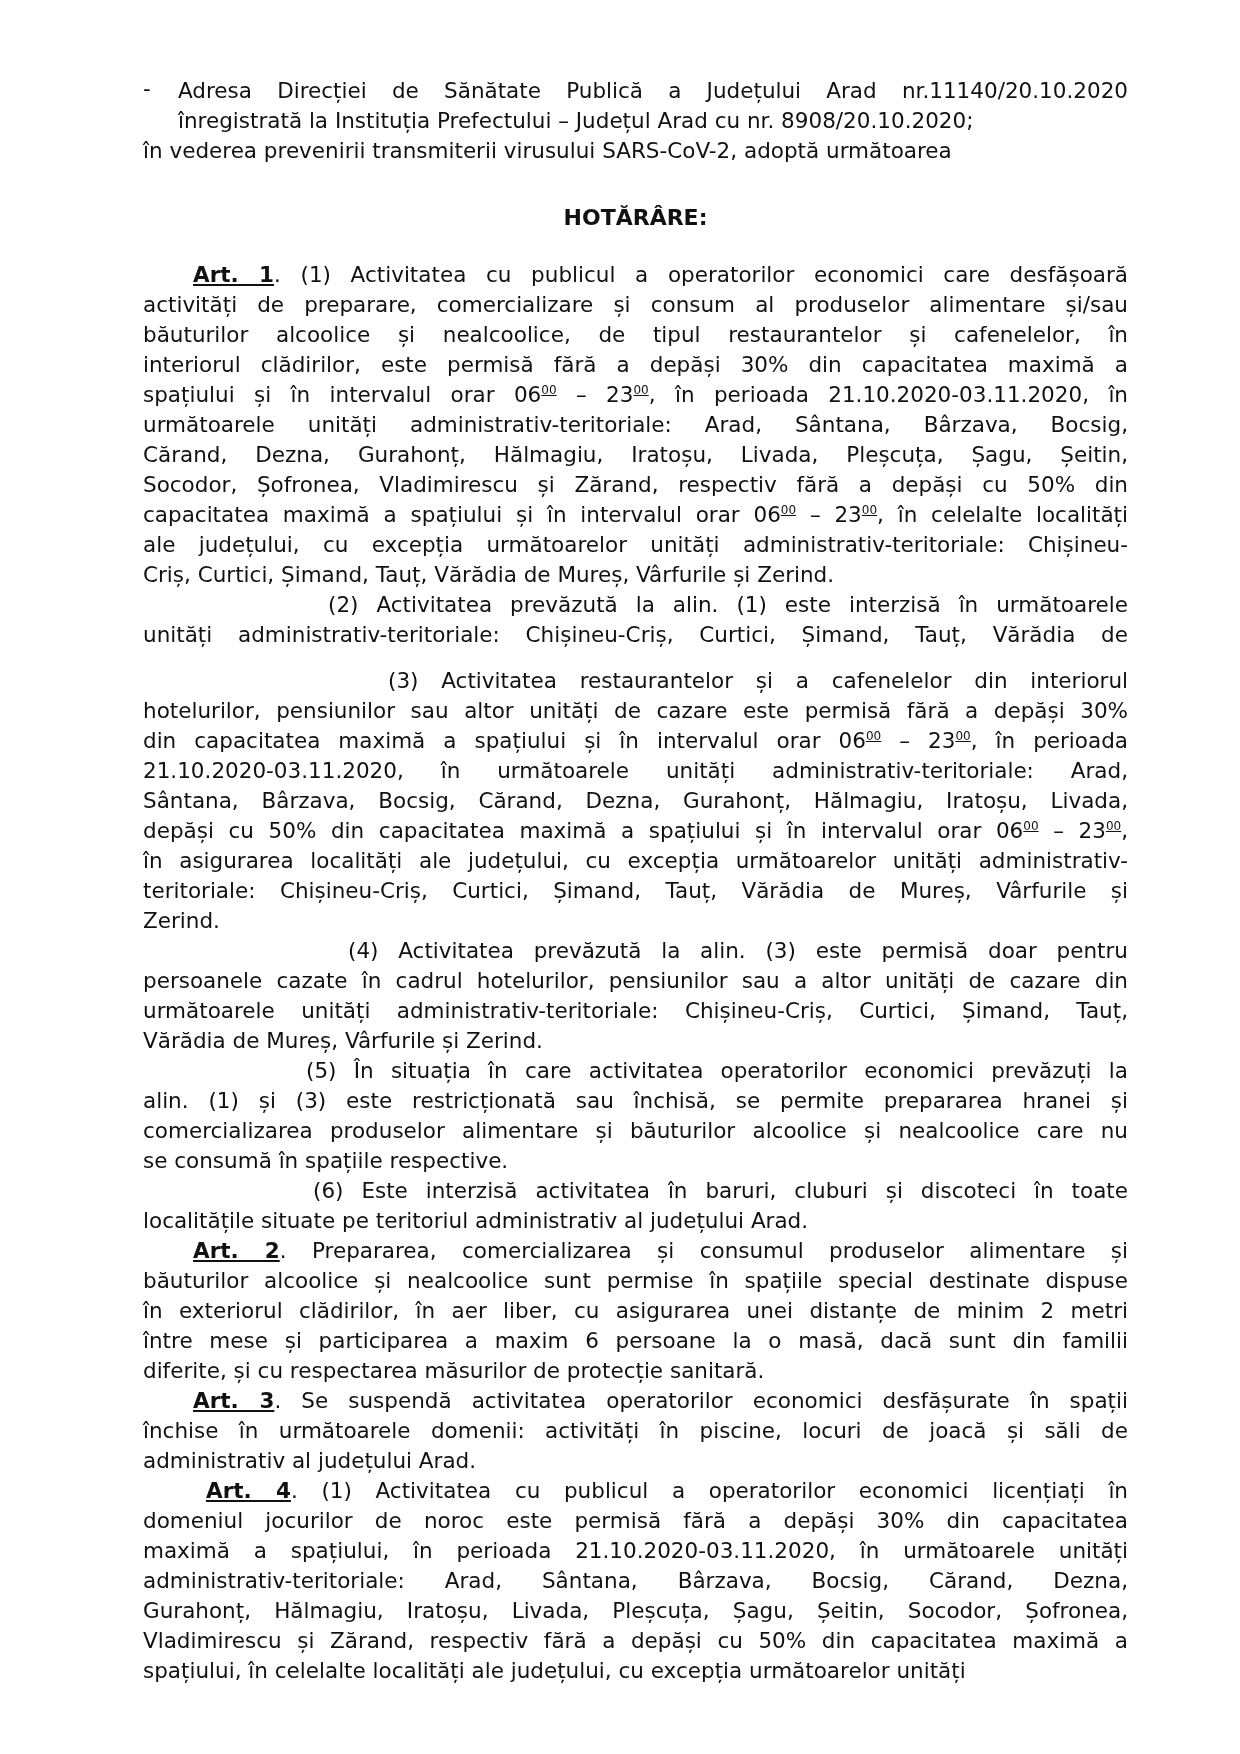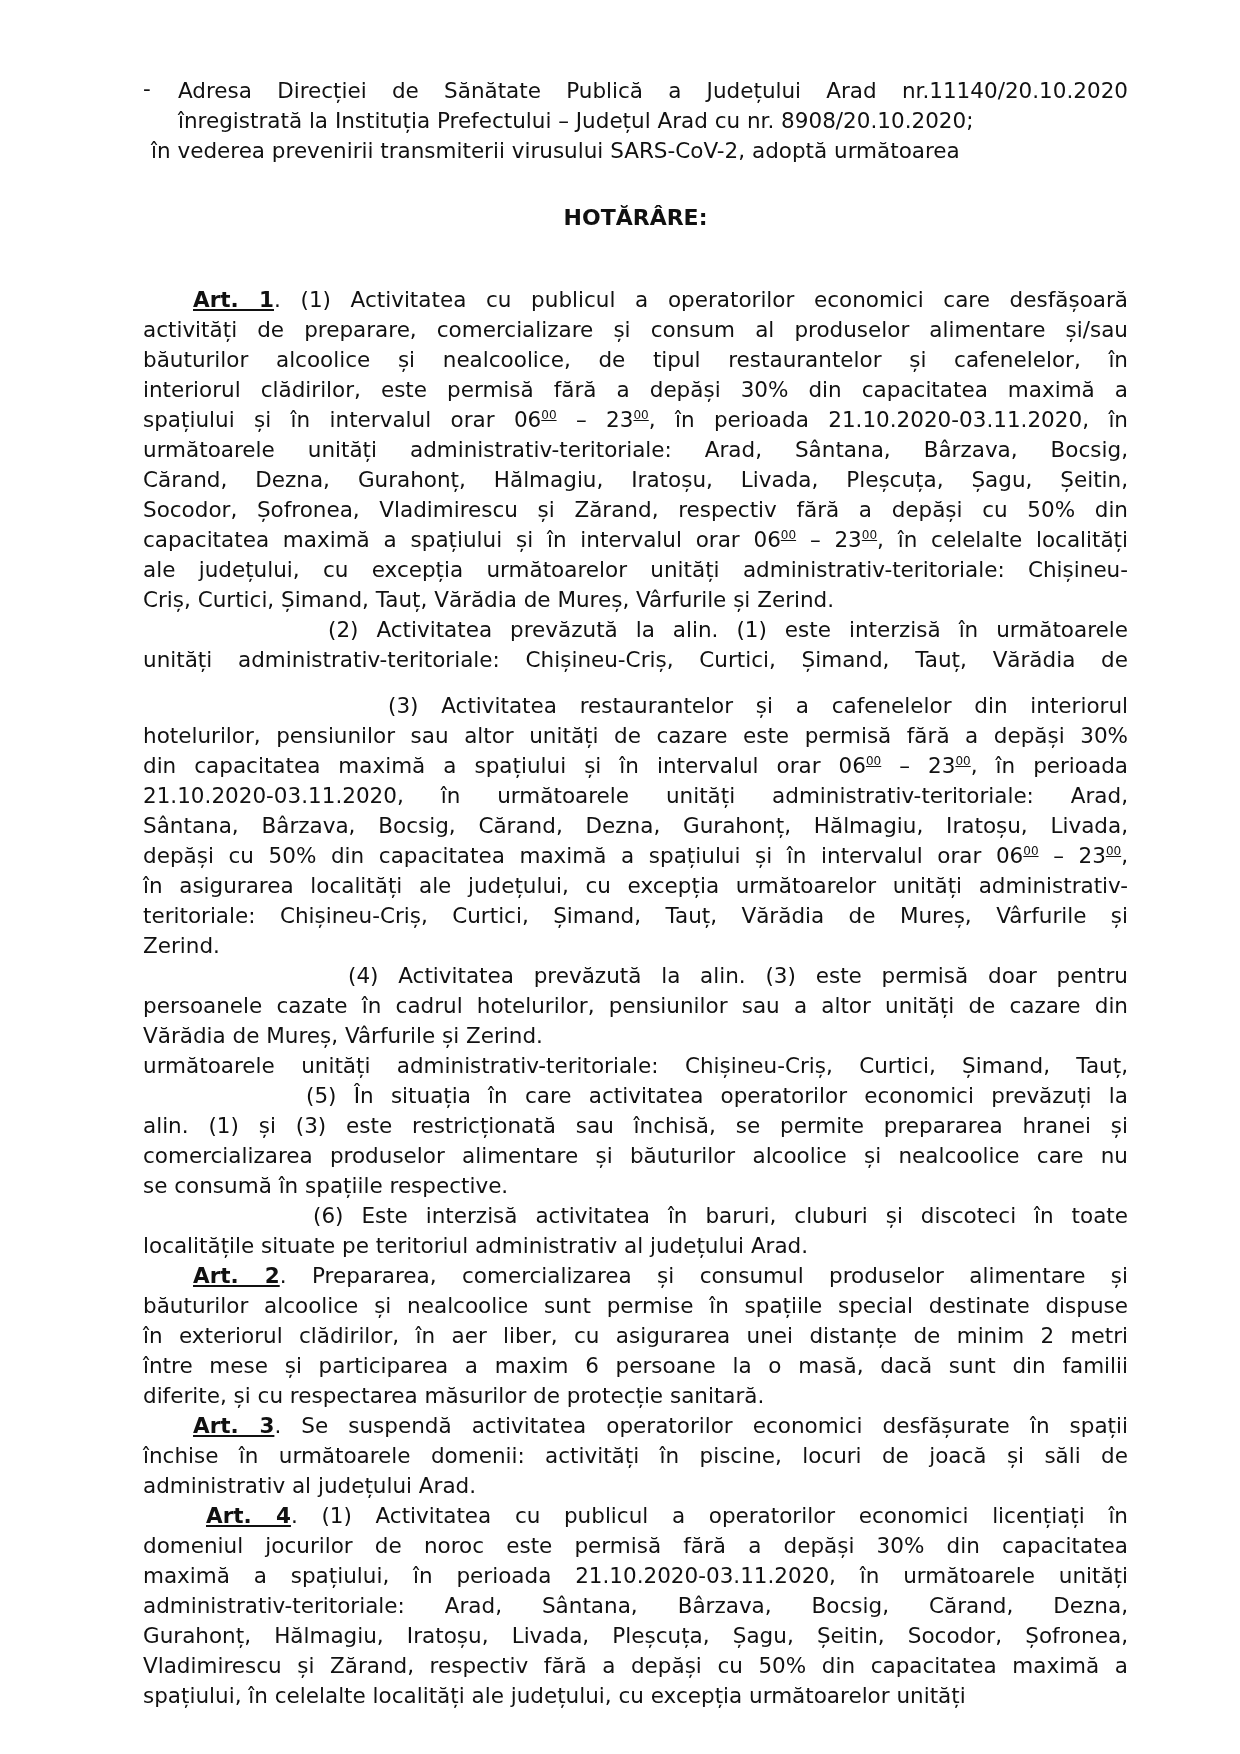--- a/index.html
+++ b/index.html
@@ -32,31 +32,31 @@
 <body>
 
 <div class="page">
 
   <div class="bullet-block">
     <div class="bullet-dash">-</div>
     <div class="bullet-lines">
       <div class="line">Adresa Direcției de Sănătate Publică a Județului Arad nr.11140/20.10.2020</div>
       <div class="line last">înregistrată la Instituția Prefectului – Județul Arad cu nr. 8908/20.10.2020;</div>
     </div>
-    <div style="position:absolute; left:8px; top:60px; width:985px;">
+    <div style="position:absolute; left:0; top:60px; width:985px;">
       <div class="line last">în vederea prevenirii transmiterii virusului SARS-CoV-2, adoptă următoarea</div>
     </div>
   </div>
 
   <div class="title">HOTĂRÂRE:</div>
 
   <div class="block" id="body-block" style="top:260px;">
       <div>
         <div>
-          <div class="line" style="padding-left: 50px; width: 935px; margin-top: 25px;"><span class="art-label">Art. 1</span>. (1) Activitatea cu publicul a operatorilor economici care desfășoară</div>
+          <div class="line" style="padding-left: 50px; width: 935px;"><span class="art-label">Art. 1</span>. (1) Activitatea cu publicul a operatorilor economici care desfășoară</div>
           <div class="line">activități de preparare, comercializare și consum al produselor alimentare și/sau</div>
           <div class="line">băuturilor alcoolice și nealcoolice, de tipul restaurantelor și cafenelelor, în</div>
           <div class="line">interiorul clădirilor, este permisă fără a depăși 30% din capacitatea maximă a</div>
           <div class="line">spațiului și în intervalul orar 06<sup class="u">00</sup> – 23<sup class="u">00</sup>, în perioada 21.10.2020-03.11.2020, în</div>
           <div class="line">următoarele unități administrativ-teritoriale: Arad, Sântana, Bârzava, Bocsig,</div>
           <div class="line">Cărand, Dezna, Gurahonț, Hălmagiu, Iratoșu, Livada, Pleșcuța, Șagu, Șeitin,</div>
           <div class="line">Socodor, Șofronea, Vladimirescu și Zărand, respectiv fără a depăși cu 50% din</div>
           <div class="line">capacitatea maximă a spațiului și în intervalul orar 06<sup class="u">00</sup> – 23<sup class="u">00</sup>, în celelalte localități</div>
           <div class="line">ale județului, cu excepția următoarelor unități administrativ-teritoriale: Chișineu-</div>
           <div class="line last">Criș, Curtici, Șimand, Tauț, Vărădia de Mureș, Vârfurile și Zerind.</div>
@@ -72,22 +72,22 @@
           <div class="line">21.10.2020-03.11.2020, în următoarele unități administrativ-teritoriale: Arad,</div>
           <div class="line">Sântana, Bârzava, Bocsig, Cărand, Dezna, Gurahonț, Hălmagiu, Iratoșu, Livada,</div>
           <div class="line">depăși cu 50% din capacitatea maximă a spațiului și în intervalul orar 06<sup class="u">00</sup> – 23<sup class="u">00</sup>,</div>
           <div class="line">în asigurarea localități ale județului, cu excepția următoarelor unități administrativ-</div>
           <div class="line">teritoriale: Chișineu-Criș, Curtici, Șimand, Tauț, Vărădia de Mureș, Vârfurile și</div>
           <div class="line last">Zerind.</div>
         </div>
         <div>
           <div class="line" style="padding-left: 205px; width: 780px;">(4) Activitatea prevăzută la alin. (3) este permisă doar pentru</div>
           <div class="line">persoanele cazate în cadrul hotelurilor, pensiunilor sau a altor unități de cazare din</div>
+          <div class="line">următoarele unități administrativ-teritoriale: Chișineu-Criș, Curtici, Șimand, Tauț,</div>
           <div class="line last">Vărădia de Mureș, Vârfurile și Zerind.</div>
-          <div class="line">următoarele unități administrativ-teritoriale: Chișineu-Criș, Curtici, Șimand, Tauț,</div>
         </div>
         <div>
           <div class="line" style="padding-left: 163px; width: 822px;">(5) În situația în care activitatea operatorilor economici prevăzuți la</div>
           <div class="line">alin. (1) și (3) este restricționată sau închisă, se permite prepararea hranei și</div>
           <div class="line">comercializarea produselor alimentare și băuturilor alcoolice și nealcoolice care nu</div>
           <div class="line last">se consumă în spațiile respective.</div>
         </div>
         <div>
           <div class="line" style="padding-left: 170px; width: 815px;">(6)   Este interzisă activitatea în baruri, cluburi și discoteci în toate</div>
           <div class="line last">localitățile situate pe teritoriul administrativ al județului Arad.</div>

